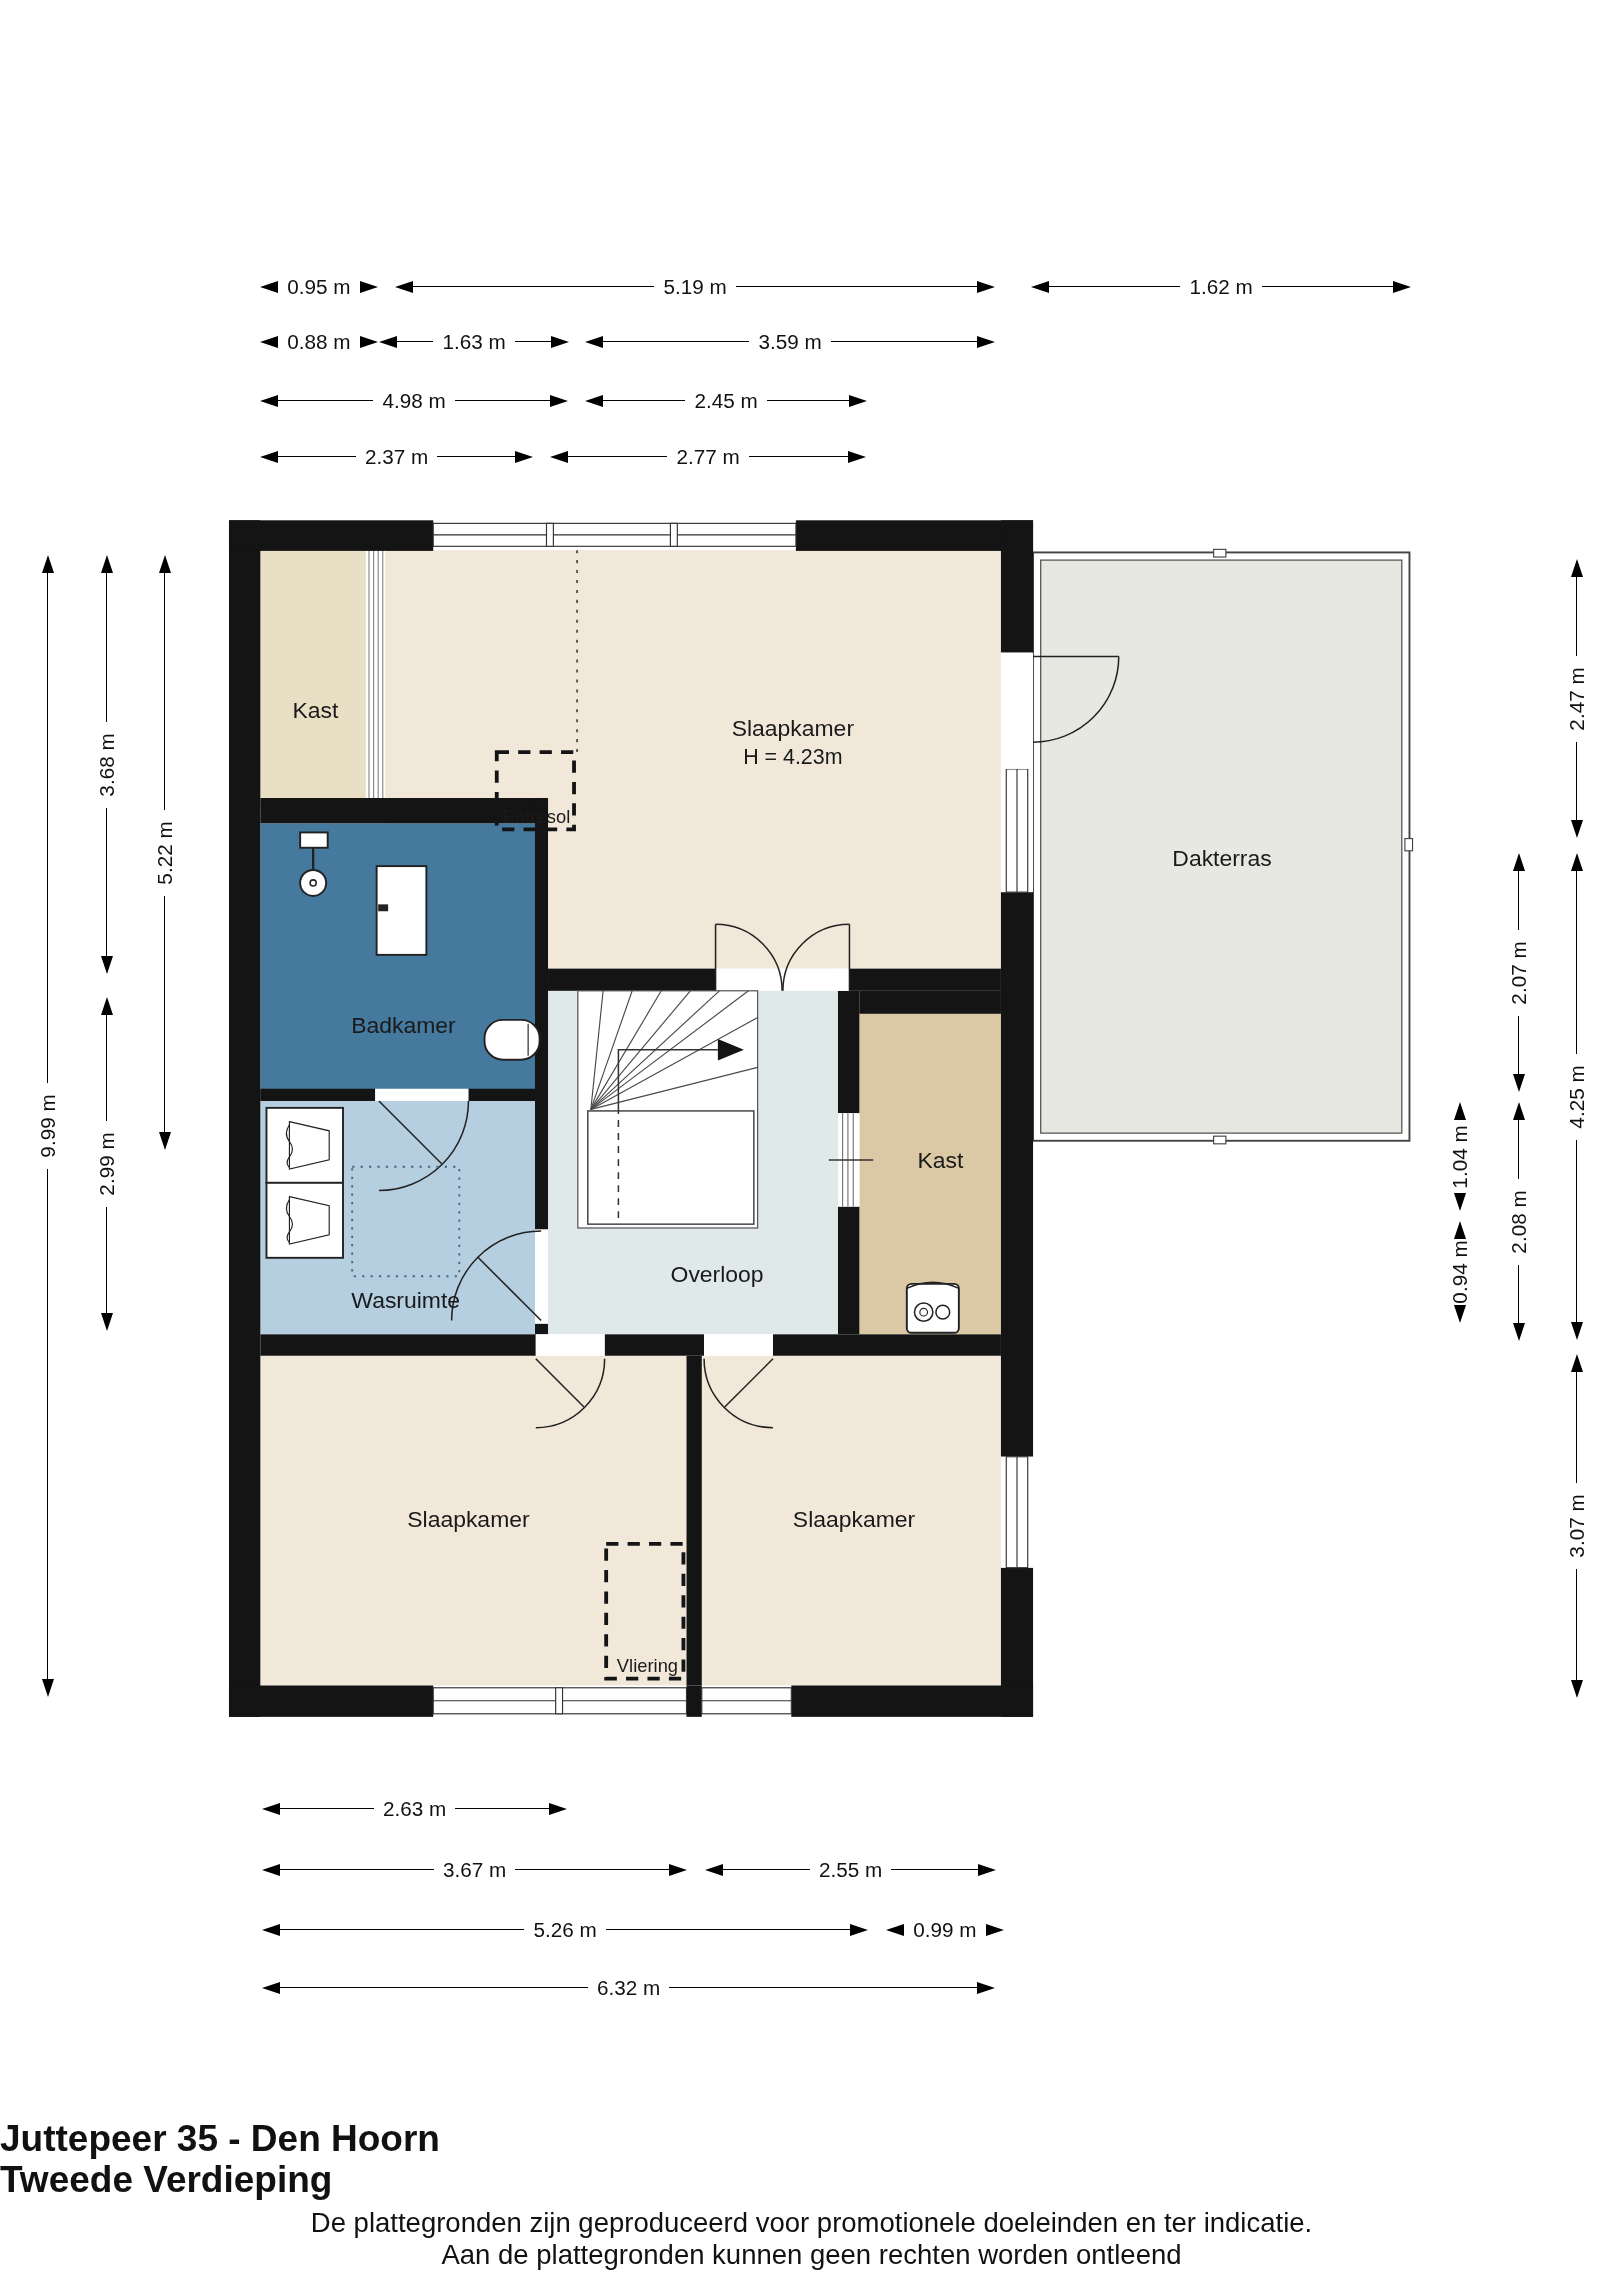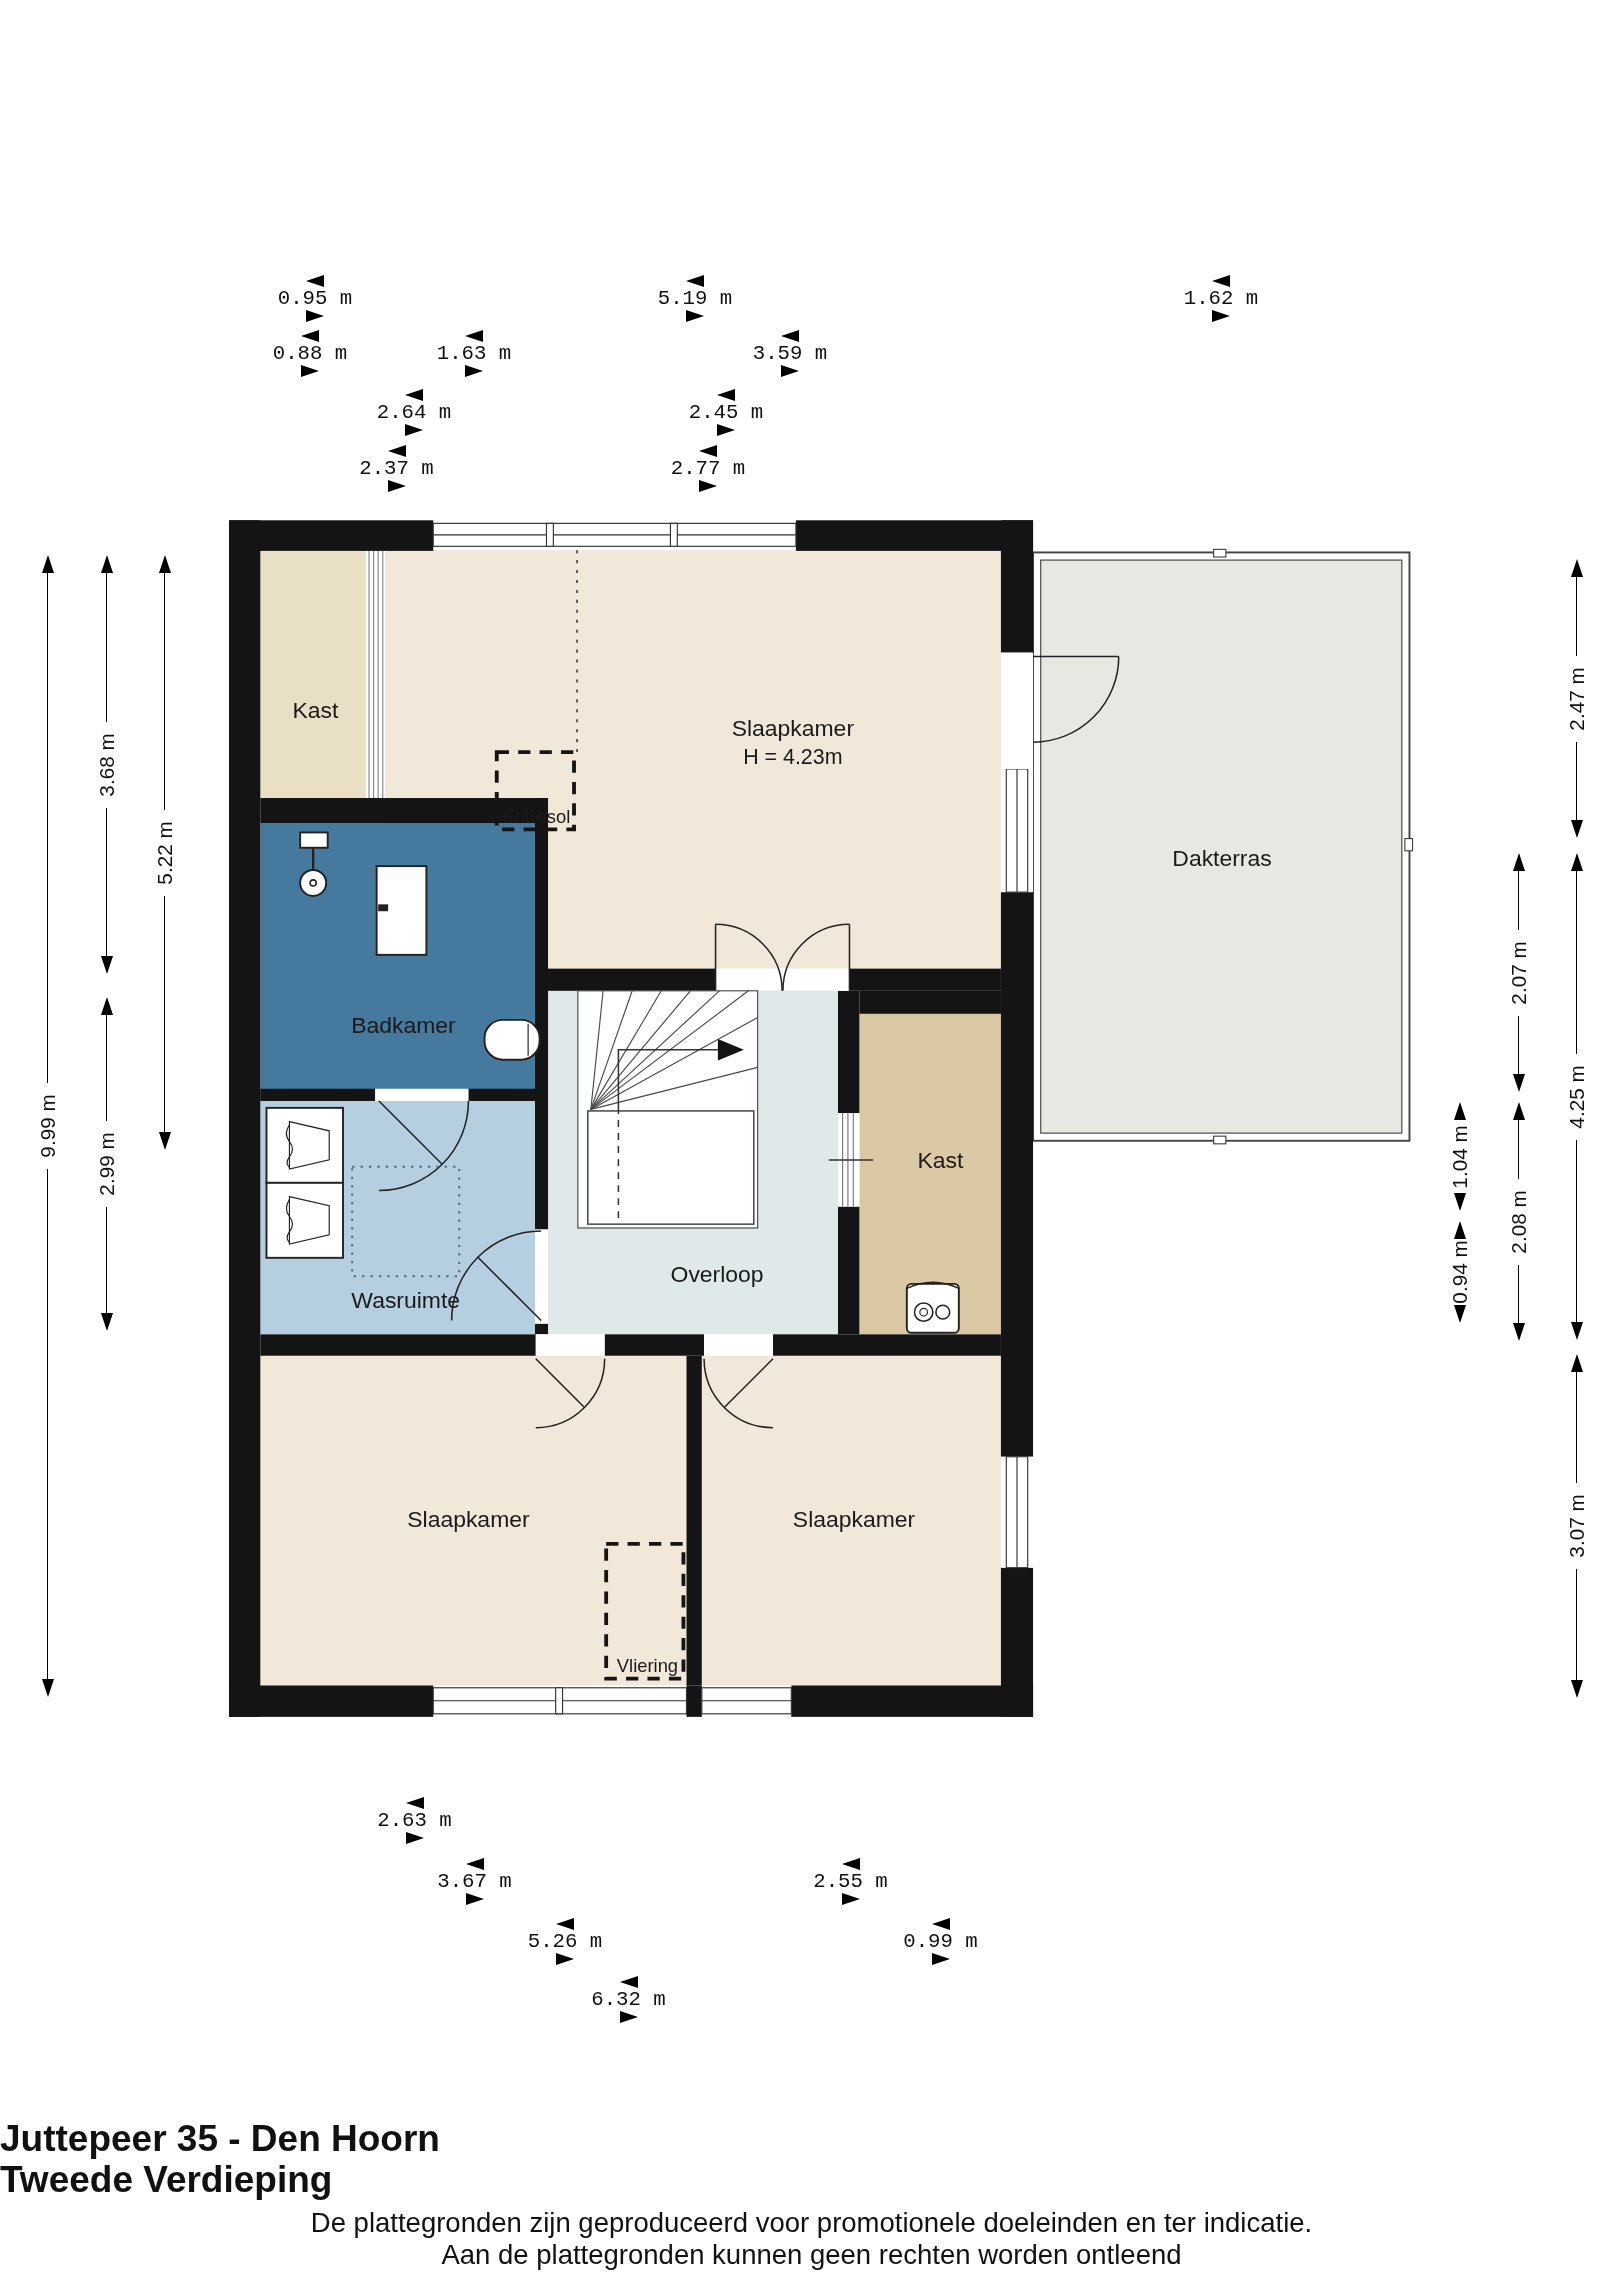--- a/index.html
+++ b/index.html
@@ -6,21 +6,21 @@
   #canvas{position:relative;width:1623px;height:2295px;background:#ffffff;overflow:hidden;
           font-family:"Liberation Sans", sans-serif;color:#111;}
   
   .logo{position:absolute;left:653px;top:31px;width:260px;text-align:center;}
   .logo .name{font-family:"DejaVu Serif", serif;font-weight:bold;font-size:35px;line-height:1.0;
               letter-spacing:1.5px;color:#2d4f92;}
   .logo .sub{font-family:"DejaVu Serif", serif;font-weight:bold;font-size:31px;line-height:1.0;
              letter-spacing:0.8px;color:#2d4f92;margin-top:6.1px;}
   
   .hdim,.vdim{position:absolute;display:flex;align-items:center;}
-  .hdim{height:23px;flex-direction:column;font-family:Liberation Mono, monospace;}
+  .hdim{height:23px;flex-direction:row;}
   .vdim{width:23px;flex-direction:column;}
   .hdim .ln{flex:1 1 0;height:1.5px;background:#000;min-width:0;}
   .vdim .ln{flex:1 1 0;width:1.5px;background:#000;min-height:0;}
   .aw{width:0;height:0;flex:0 0 auto;}
   .al{border-top:6.1px solid transparent;border-bottom:6.1px solid transparent;border-right:18.4px solid #000;}
   .ar{border-top:6.1px solid transparent;border-bottom:6.1px solid transparent;border-left:18.4px solid #000;}
   .au{border-left:6.1px solid transparent;border-right:6.1px solid transparent;border-bottom:18.4px solid #000;}
   .ad{border-left:6.1px solid transparent;border-right:6.1px solid transparent;border-top:18.4px solid #000;}
   .dl{padding:0 9.2px;font-size:20.7px;white-space:nowrap;flex:0 0 auto;}
   .vl{height:86px;width:23px;display:flex;align-items:center;justify-content:center;flex:0 0 auto;}
@@ -76,21 +76,21 @@
   <div class="hdim" style="left:585px;top:330px;width:410px">
       <i class="aw al"></i>
       <i class="ln"></i>
       <span class="dl">3.59 m</span>
       <i class="ln"></i>
       <i class="aw ar"></i>
     </div>
   <div class="hdim" style="left:260px;top:389px;width:308px">
       <i class="aw al"></i>
       <i class="ln"></i>
-      <span class="dl">2.64 m</span>
+      <span class="dl">4.98 m</span>
       <i class="ln"></i>
       <i class="aw ar"></i>
     </div>
   <div class="hdim" style="left:585px;top:389px;width:282px">
       <i class="aw al"></i>
       <i class="ln"></i>
       <span class="dl">2.45 m</span>
       <i class="ln"></i>
       <i class="aw ar"></i>
     </div>

